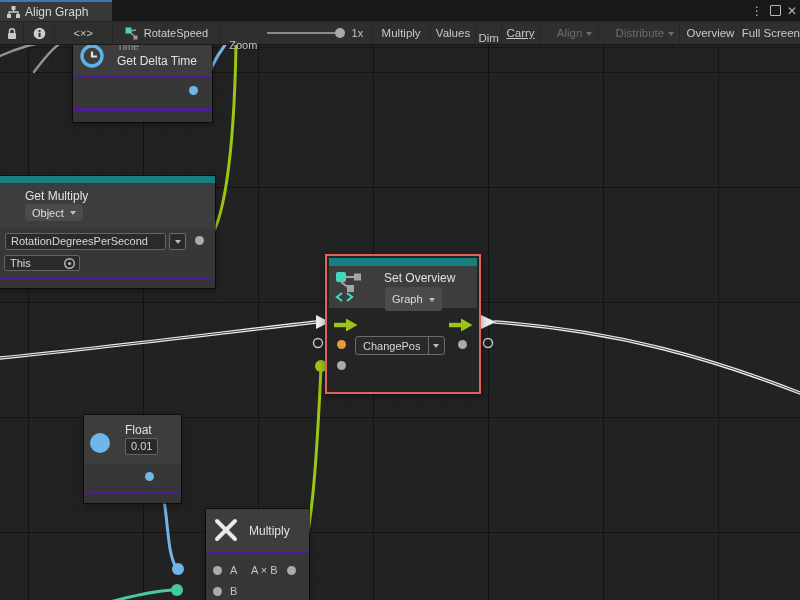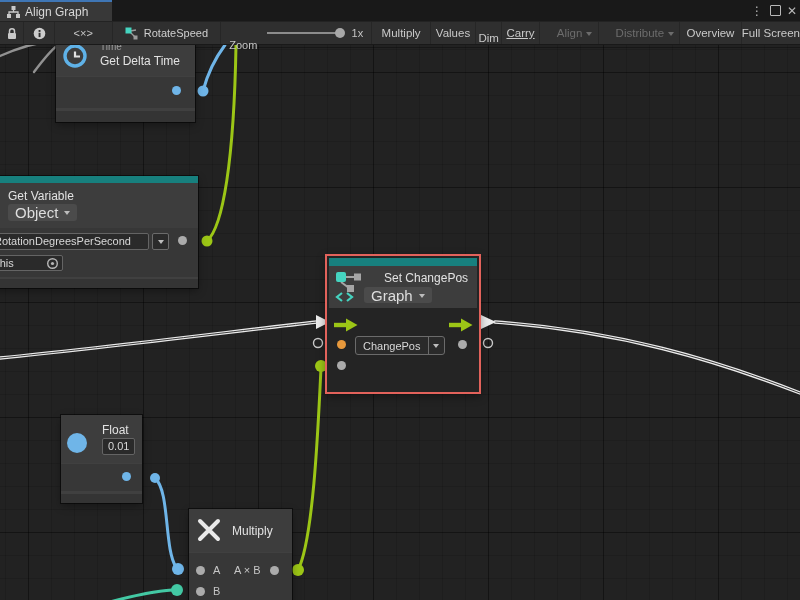--- a/index.html
+++ b/index.html
@@ -23,34 +23,34 @@
   .w-green{stroke:var(--lime);stroke-width:3;}
   .w-teal{stroke:var(--tealwire);stroke-width:3;}
   .w-gray{stroke:#929292;stroke-width:2.4;}
   .w-white{stroke:#ececec;stroke-width:3.4;}
   .w-white-core{stroke:#3a3a3a;stroke-width:1;}
   .d-blue{fill:var(--blue);} .d-green{fill:var(--lime);} .d-teal{fill:var(--tealwire);}
   .arrowhead{fill:#ececec;}
   .ring{fill:none;stroke:#c9c9c9;stroke-width:1.4;}
 
   
-  .node{position:absolute;z-index:2;background:#404040;
-        box-shadow:0 0 0 1px rgba(0,0,0,.55),0 3px 8px rgba(0,0,0,.35);}
+  .node{position:absolute;z-index:2;background:#4c1d95;
+        box-shadow:0 0 0 1px rgba(0,0,0,.55),0 3px 8px rgba(0,0,0,.35);margin-left:17px;}
   .node .hd{position:absolute;left:0;right:0;background:#3d3d3d;}
   .node .bd{position:absolute;left:0;right:0;background:#373737;}
   .node .ft{position:absolute;left:0;right:0;background:#343434;}
   .strip{position:absolute;left:0;right:0;top:0;background:var(--tealstrip);}
   .ntitle{position:absolute;font-size:12px;color:#e2e2e2;white-space:nowrap;}
   .nkicker{position:absolute;font-size:10px;color:#9f9f9f;white-space:nowrap;}
   .plabel{position:absolute;font-size:11px;color:#c6c6c6;white-space:nowrap;}
   .port{position:absolute;width:9px;height:9px;border-radius:50%;}
   .p-gray{background:#ababab;} .p-blue{background:var(--blue);} .p-orange{background:var(--orange);}
   .field{position:absolute;background:#2a2a2a;border:1px solid #646464;border-radius:2px;
          color:#d8d8d8;font-size:11px;line-height:15px;padding:0 5px;white-space:nowrap;overflow:hidden;}
-  .popup{position:absolute;background:#4b4b4b;border-radius:3px;color:#dedede;font-size:15px;
+  .popup{position:absolute;background:#4b4b4b;border-radius:3px;color:#dedede;font-size:11px;
          display:flex;align-items:center;gap:6px;padding:0 7px;}
   .combo{position:absolute;background:#2a2a2a;border:1px solid #6b6b6b;border-radius:3px;
          display:flex;align-items:stretch;color:#d8d8d8;font-size:11px;}
   .combo .txt{padding:1px 7px 0 7px;display:flex;align-items:center;}
   .combo .cbtn{width:15px;border-left:1px solid #6b6b6b;display:flex;align-items:center;justify-content:center;}
   .caret{width:0;height:0;border:3.5px solid transparent;border-top:4.5px solid #bdbdbd;margin-top:4px;}
   .caret.dis{border-top-color:#6c6c6c;}
 
   .selbox{position:absolute;left:325px;top:254px;width:156px;height:140px;border:2px solid var(--select);
           padding:2px;box-sizing:border-box;background:#242424;z-index:2;
@@ -130,21 +130,21 @@
     <div class="nkicker" style="left:44px;top:6px;">Time</div>
     <div class="ntitle" style="left:44px;top:19px;">Get Delta Time</div>
     <div class="bd" style="top:42px;height:31px;"></div>
     <div class="port p-blue" style="left:116px;top:51px;"></div>
     <div class="ft" style="top:76px;height:11px;"></div>
   </div>
 
   <div class="node" style="left:-50px;top:176px;width:248px;height:112px;">
     <div class="strip" style="height:7px;"></div>
     <div class="hd" style="top:7px;height:45px;"></div>
-    <div class="ntitle" style="left:58px;top:13px;">Get Variable</div>
+    <div class="ntitle" style="left:58px;top:13px;">Get Multiply</div>
     <div class="popup" style="left:58px;top:28px;height:17px;">
       <span>Object</span>
       <span class="caret"></span>
     </div>
     <div class="bd" style="top:52px;height:49px;"></div>
     <div class="field" style="left:38px;top:57px;width:149px;height:15px;">RotationDegreesPerSecond</div>
     <div class="combo" style="left:202px;top:57px;width:15px;height:15px;border-radius:2px;">
       <div class="cbtn" style="border-left:none;width:100%;">
           <span class="caret"></span>
         </div>
@@ -166,22 +166,22 @@
       <div class="hd" style="top:8px;height:42px;background:#3d3d3d;"></div>
       <svg style="position:absolute;left:6px;top:11px;" width="28" height="33">
         <path d="M11,8 L21,8" stroke="#a5a5a5" stroke-width="2"></path>
         <path d="M6,13 L14,19" stroke="#a5a5a5" stroke-width="2"></path>
         <rect x="19" y="4.5" width="7" height="7" fill="#a5a5a5"></rect>
         <rect x="12" y="16" width="7" height="7" fill="#a5a5a5"></rect>
         <rect x="1" y="3" width="10" height="10" rx="2" fill="#45d4c0"></rect>
         <polyline points="7,24 2,28 7,32" fill="none" stroke="#45d4c0" stroke-width="2.2"></polyline>
         <polyline points="12,24 17,28 12,32" fill="none" stroke="#45d4c0" stroke-width="2.2"></polyline>
       </svg>
-      <div class="ntitle" style="left:55px;top:13px;">Set ChangePos</div>
-      <div class="popup" style="left:35px;top:29px;height:16px;justify-content:center;">
+      <div class="ntitle" style="left:55px;top:13px;">Set Overview</div>
+      <div class="popup" style="left:56px;top:29px;height:24px;justify-content:center;">
         <span>Graph</span>
         <span class="caret"></span>
       </div>
       <div class="bd" style="top:50px;height:72px;"></div>
       <svg class="flow-arrow" style="left:5px;top:60px;" width="24" height="14">
         <rect x="0" y="4.8" width="12" height="4.4" fill="var(--lime)"></rect>
         <polygon points="12,0.5 23.5,7 12,13.5" fill="var(--lime)"></polygon>
       </svg>
       <svg class="flow-arrow" style="left:120px;top:60px;" width="24" height="14">
         <rect x="0" y="4.8" width="12" height="4.4" fill="var(--lime)"></rect>
@@ -193,21 +193,21 @@
         <div class="cbtn">
             <span class="caret"></span>
           </div>
       </div>
       <div class="port p-gray" style="left:129px;top:82px;"></div>
       <div class="port p-gray" style="left:8px;top:103px;"></div>
       <div class="ft" style="top:124px;height:8px;"></div>
     </div>
   </div>
 
-  <div class="node" style="left:61px;top:415px;width:81px;height:88px;">
+  <div class="node" style="left:67px;top:415px;width:97px;height:88px;">
     <div class="hd" style="top:0;height:48px;"></div>
     <div style="position:absolute;left:6px;top:18px;width:20px;height:20px;border-radius:50%;background:var(--blue);"></div>
     <div class="ntitle" style="left:41px;top:8px;">Float</div>
     <div class="field" style="left:41px;top:23px;width:21px;height:15px;text-align:center;">0.01</div>
     <div class="bd" style="top:49px;height:27px;"></div>
     <div class="port p-blue" style="left:61px;top:57px;"></div>
     <div class="ft" style="top:79px;height:9px;"></div>
   </div>
 
   <div class="node" style="left:189px;top:509px;width:103px;height:101px;">

